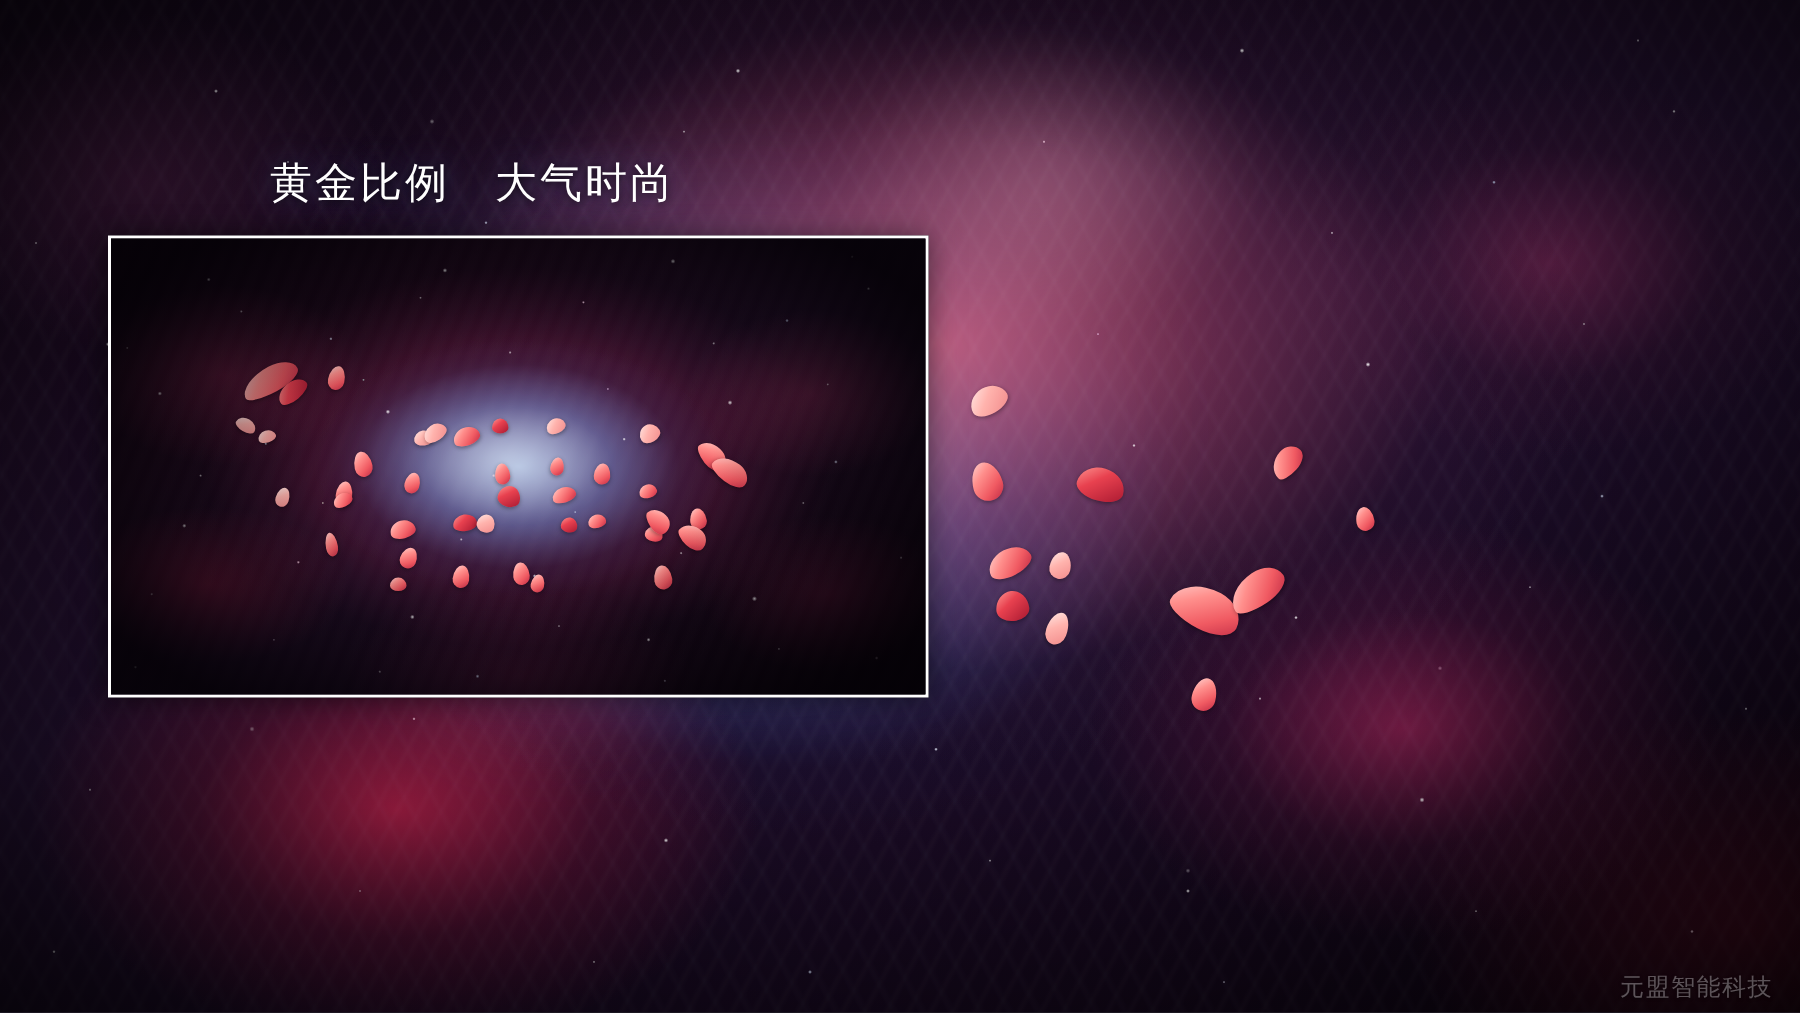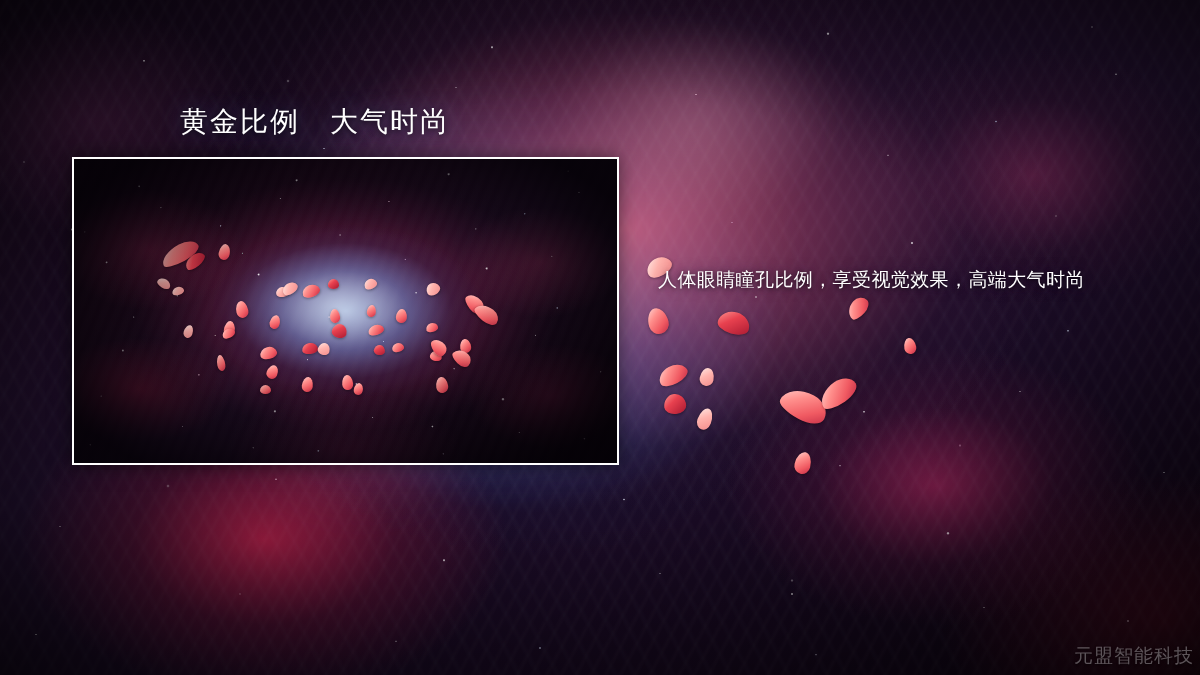--- a/index.html
+++ b/index.html
@@ -190,22 +190,22 @@
     line-height:43px;
     color:#ffffff;
     letter-spacing:.4px;
     white-space:nowrap;
     text-shadow:0 1px 5px rgba(0,0,0,.7), 0 0 14px rgba(40,20,60,.6);
   }
 
   
   .watermark{
     position:absolute;
-    right:6px; bottom:6px;
-    font-size:19px;
+    right:18px; bottom:6px;
+    font-size:16px;
     letter-spacing:1px;
     color:rgba(200,196,200,0.42);
     text-shadow:0 1px 2px rgba(0,0,0,.5);
   }
 </style>
 </head>
 <body>
 
 <div id="stage">
 
@@ -276,18 +276,17 @@
   <div class="petal pale" style="left:700px; top:368px; width:14px; height:18px; transform:rotate(12deg);"></div>
   <div class="petal deep" style="left:664px; top:394px; width:22px; height:20px; transform:rotate(-6deg);"></div>
   <div class="petal pale" style="left:698px; top:408px; width:14px; height:22px; transform:rotate(20deg);"></div>
   <div class="petal long" style="left:780px; top:392px; width:48px; height:28px; transform:rotate(28deg);"></div>
   <div class="petal long" style="left:818px; top:382px; width:40px; height:22px; transform:rotate(-34deg);"></div>
   <div class="petal long" style="left:846px; top:300px; width:24px; height:16px; transform:rotate(-48deg);"></div>
   <div class="petal" style="left:795px; top:452px; width:16px; height:22px; transform:rotate(14deg);"></div>
   <div class="petal" style="left:904px; top:338px; width:12px; height:16px; transform:rotate(-10deg);"></div>
 
   <div class="body-text">
-    <div class="body-line">人体眼睛瞳孔比例，享受视觉效果，高端大气时尚</div>
   </div>
 
   <div class="watermark">元盟智能科技</div>
 
 </div>
 
 </body></html>

